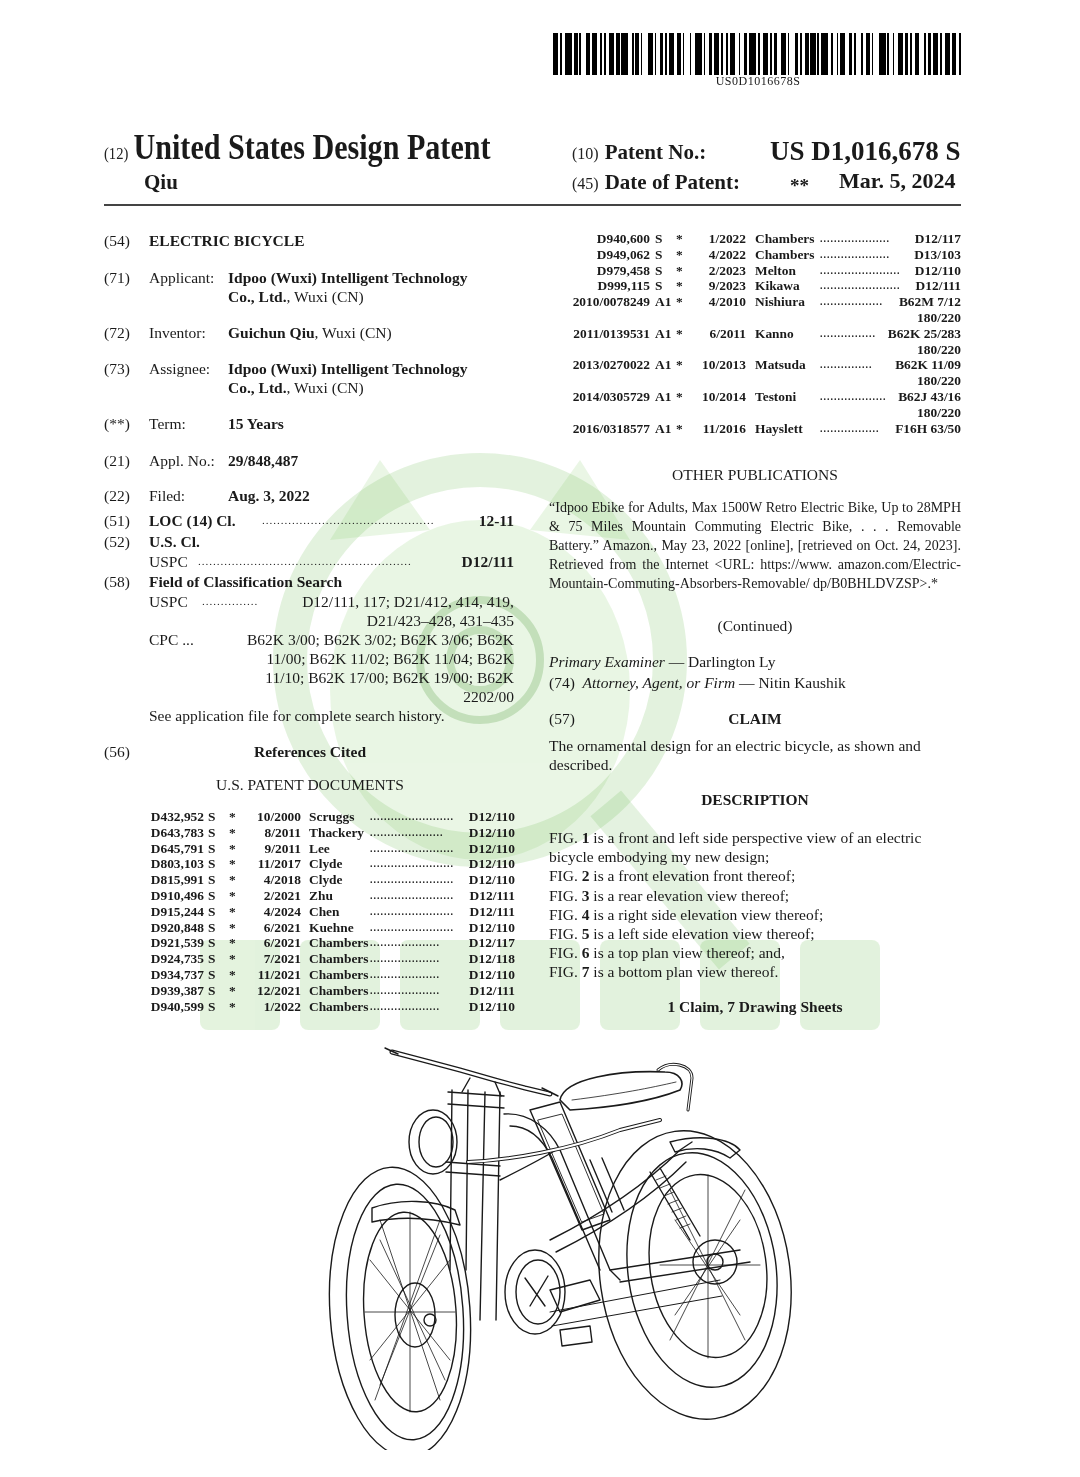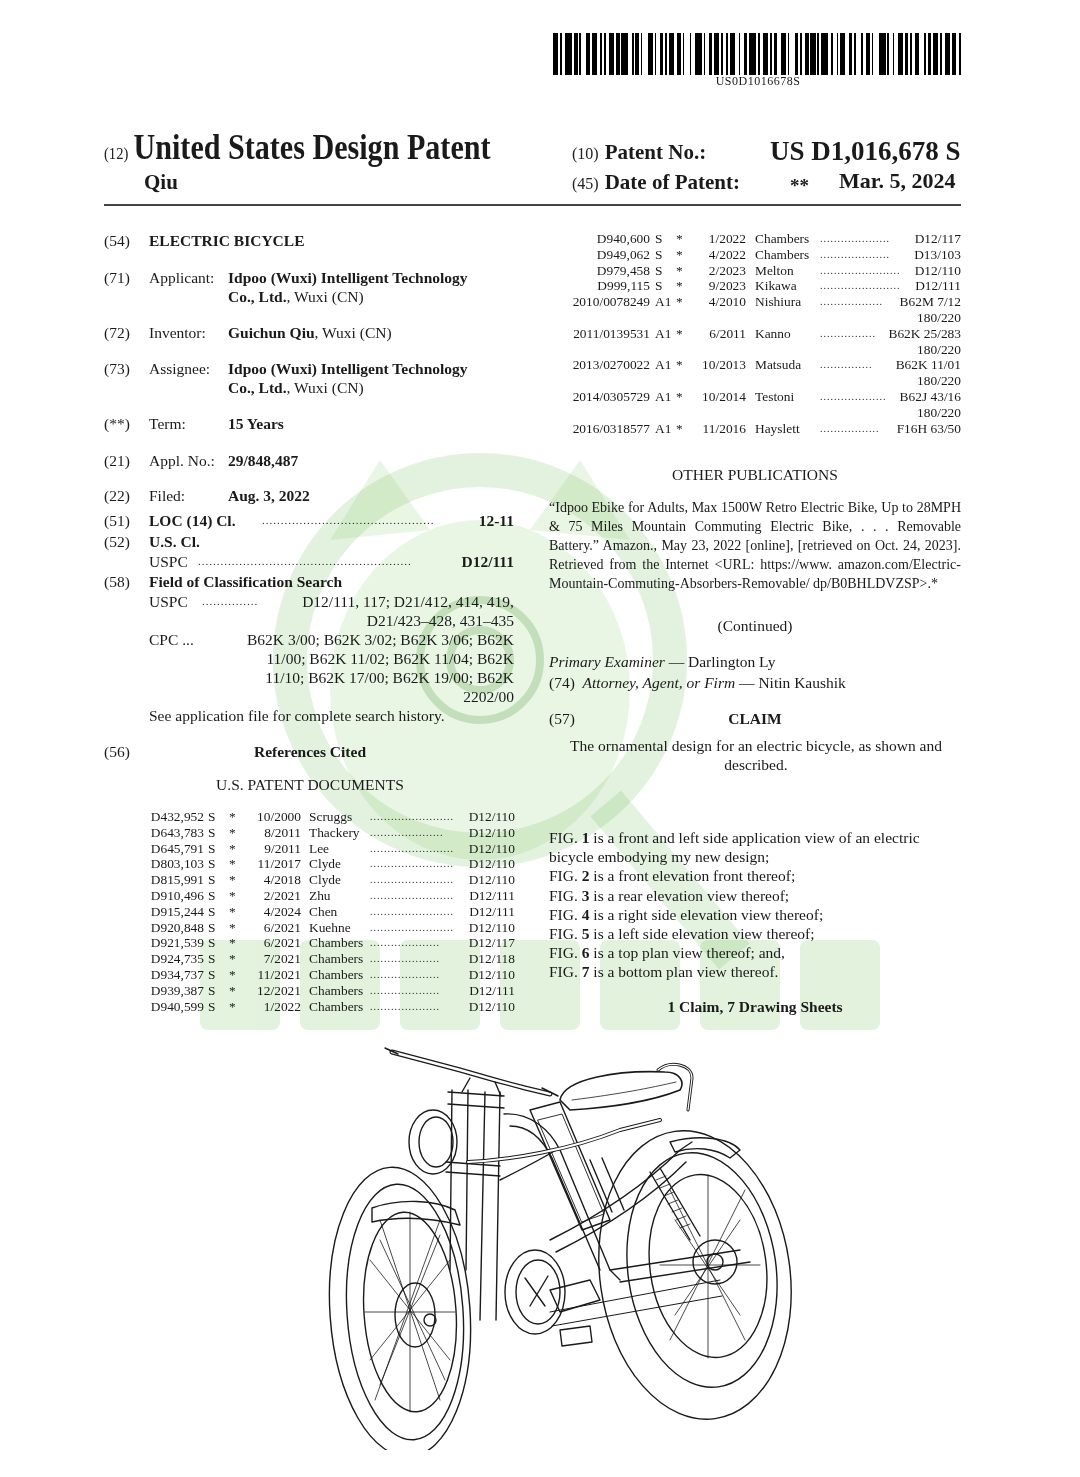--- a/index.html
+++ b/index.html
@@ -31,21 +31,21 @@
   .rule { left:104px; top:204px; width:857px; height:1.5px; background:#444; }
 
   
   .f { font-size:15.5px; line-height:19px; white-space:nowrap; }
   .code { position:absolute; left:104px; }
   .lbl { position:absolute; left:149px; }
   .b { font-weight:bold; }
 
   .dots { letter-spacing:1px; }
   .ref-table { position:absolute; font-size:13.4px; line-height:15.8px; }
-  .ref-row { position:relative; height:15.8px; white-space:nowrap; }
+  .ref-row { position:relative; height:15.8px; white-space:nowrap;font-weight:bold; }
   .ref-row span { position:absolute; top:0; }
 
   .center { text-align:center; }
   .para { font-size:14px; line-height:19px; text-align:justify; }
   .desc { font-size:15.5px; line-height:19.2px; }
 
   
   .drawing { position:absolute; left:320px; top:1030px; width:480px; height:420px; z-index:1; }
 </style>
 </head>
@@ -493,21 +493,21 @@
       <div class="ref-row">
         <span style="right:119px;">180/220</span>
       </div>
       <div class="ref-row">
         <span style="right:430px;">2013/0270022</span>
         <span style="left:655px;">A1</span>
         <span style="left:676px;">*</span>
         <span style="right:334px;">10/2013</span>
         <span style="left:755px;">Matsuda</span>
         <span style="left:820px;right:181px;overflow:hidden;font-size:10px;letter-spacing:1px;">...............</span>
-        <span style="right:119px;">B62K 11/01</span>
+        <span style="right:119px;">B62K 11/09</span>
       </div>
       <div class="ref-row">
         <span style="right:119px;">180/220</span>
       </div>
       <div class="ref-row">
         <span style="right:430px;">2014/0305729</span>
         <span style="left:655px;">A1</span>
         <span style="left:676px;">*</span>
         <span style="right:334px;">10/2014</span>
         <span style="left:755px;">Testoni</span>
@@ -536,24 +536,25 @@
     <i>Primary Examiner</i><span> — </span><span>Darlington Ly</span>
   </div>
   <div class="abs f" style="left:549px;top:673px;">
     <span>(74)</span>&nbsp;&nbsp;<i>Attorney, Agent, or Firm</i><span> — </span><span>Nitin Kaushik</span>
   </div>
 
   <div class="abs f" style="left:549px;top:709px;width:412px;">
     <span class="abs" style="left:0;top:0;">(57)</span>
     <span class="abs b" style="left:0;width:412px;text-align:center;top:0;">CLAIM</span>
   </div>
-  <div class="abs desc" style="left:549px;top:736px;width:414px;white-space:normal;text-align:center;">The ornamental design for an electric bicycle, as shown and described.</div>
-
+  <div class="abs desc" style="left:549px;top:736px;width:414px;white-space:normal;">The ornamental design for an electric bicycle, as shown and described.</div>
+
+  <div class="abs f b center" style="left:549px;top:790px;width:412px;">DESCRIPTION</div>
   <div class="abs desc" style="left:549px;top:828px;width:420px;" id="figs">
-      <div style="white-space: nowrap;"><span>FIG. </span><b>1</b><span> is a front and left side application view of an electric</span></div>
+      <div style="white-space: nowrap;"><span>FIG. </span><b>1</b><span> is a front and left side perspective view of an electric</span></div>
       <div>bicycle embodying my new design;</div>
       <div style="white-space: nowrap;"><span>FIG. </span><b>2</b><span> is a front elevation front thereof;</span></div>
       <div style="white-space: nowrap;"><span>FIG. </span><b>3</b><span> is a rear elevation view thereof;</span></div>
       <div style="white-space: nowrap;"><span>FIG. </span><b>4</b><span> is a right side elevation view thereof;</span></div>
       <div style="white-space: nowrap;"><span>FIG. </span><b>5</b><span> is a left side elevation view thereof;</span></div>
       <div style="white-space: nowrap;"><span>FIG. </span><b>6</b><span> is a top plan view thereof; and,</span></div>
       <div style="white-space: nowrap;"><span>FIG. </span><b>7</b><span> is a bottom plan view thereof.</span></div>
     </div>
   <div class="abs f b center" style="left:549px;top:997px;width:412px;">1 Claim, 7 Drawing Sheets</div>
 

